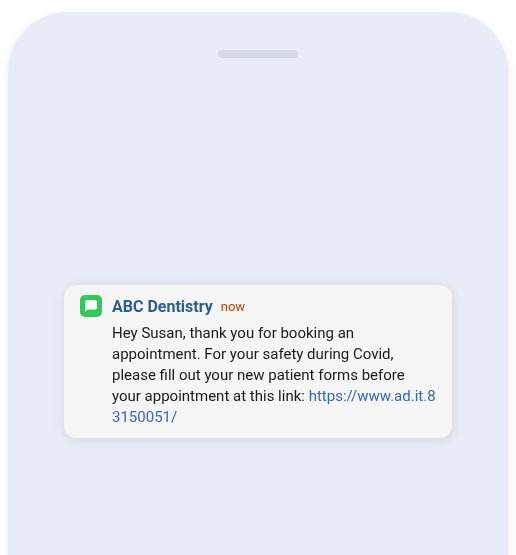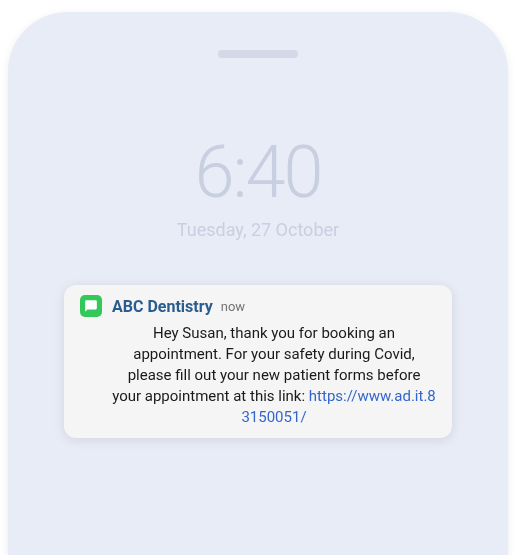--- a/index.html
+++ b/index.html
@@ -92,46 +92,41 @@
       height: 14px;
     }
     .notification-title {
       font-size: 16px;
       font-weight: 700;
       color: #2b5c8e;
       margin-right: 8px;
     }
     .notification-time {
       font-size: 13px;
-      color: #737373;
+      color: #c2410c;
       font-weight: 400;
     }
     .notification-body {
       font-size: 15px;
       color: #1a1a1a;
       line-height: 1.4;
       padding-left: 32px;
-      text-align: center;
     }
     .notification-link {
       color: #3366cc;
       word-break: break-all;
     }
   </style>
 </head>
 <body>
 
 <div class="phone-frame">
   <div class="phone-screen">
     <div class="speaker"></div>
 
-    <div class="lock-screen">
-      <div class="time">6:40</div>
-      <div class="date">Tuesday, 27 October</div>
-    </div>
 
     <div class="notification">
       <div class="notification-header">
         <div class="app-icon">
           <svg viewBox="0 0 24 24" fill="white">
             <path d="M20 2H4c-1.1 0-2 .9-2 2v18l4-4h14c1.1 0 2-.9 2-2V4c0-1.1-.9-2-2-2z"></path>
           </svg>
         </div>
         <span class="notification-title">ABC Dentistry</span>
         <span class="notification-time">now</span>

